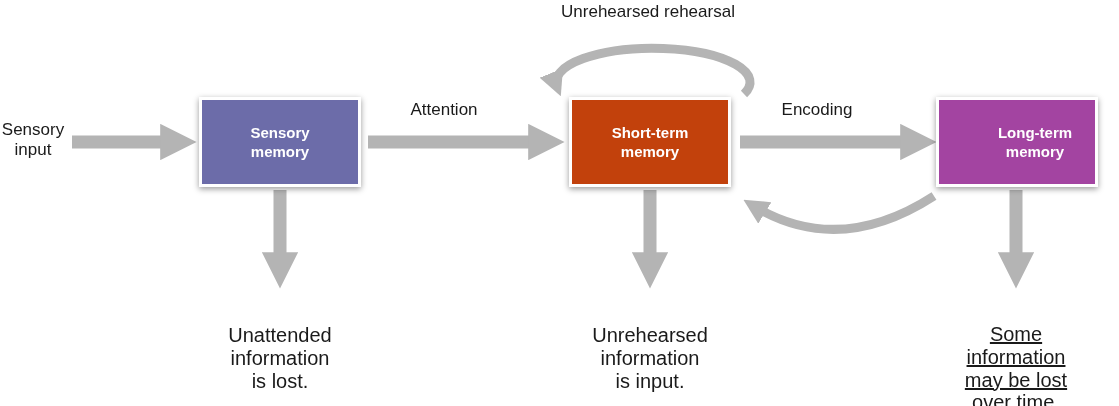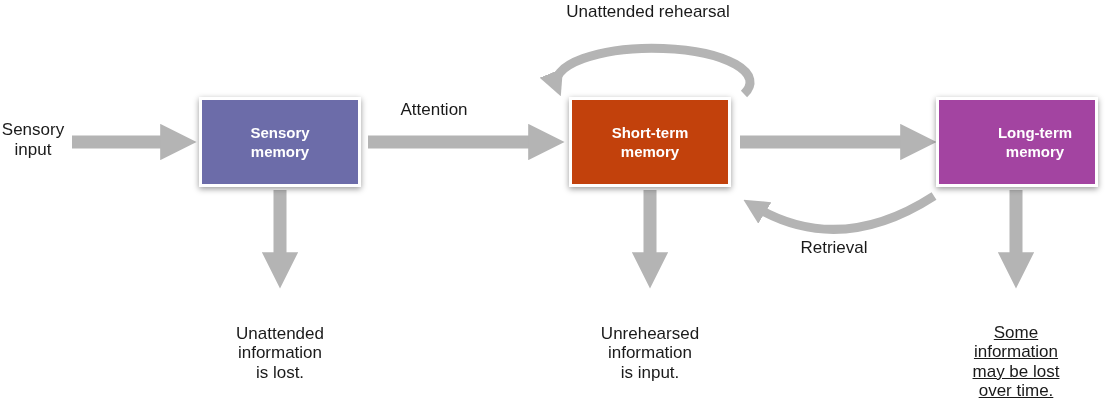--- a/index.html
+++ b/index.html
@@ -21,21 +21,21 @@
     position:absolute; width:162px; height:90px; top:97px;
     display:flex; align-items:center; justify-content:center;
     border:3px solid #ffffff;
     box-shadow:0 2px 6px rgba(0,0,0,0.4);
   }
   .box span {
     color:#ffffff; font-weight:bold; font-size:15px; line-height:1.3;
     text-align:center; white-space:pre-line;
   }
   .caption {
-    position:absolute; width:200px; font-size:17px; line-height:1.14;
+    position:absolute; width:200px; font-size:20px; line-height:1.14;
     text-align:center; white-space:pre-line; color:#1a1a1a;
   }
 </style>
 </head>
 <body>
 
 <div id="diagram">
 
   <svg id="arrows" width="1119" height="406" viewBox="0 0 1119 406">
     <defs>
@@ -88,26 +88,26 @@
   <div class="box" style="left: 569px; background-color: #c2410c;">
     <span>Short-term
 memory</span>
   </div>
 
   <div class="box" style="left: 936px; background-color: rgb(163, 68, 161); padding-left: 36px;">
     <span>Long-term
 memory</span>
   </div>
 
-  <div class="label" style="left:384px; top:100px; width:100px;">Attention</div>
+  <div class="label" style="left:394px; top:100px; width:100px;">Attention</div>
 
-  <div class="label" style="left:538px; top:2px; width:220px;">Unattended rehearsal</div>
+  <div class="label" style="left:538px; top:2px; width:220px;">Unrehearsed rehearsal</div>
 
+  <div class="label" style="left:767px; top:100px; width:100px;">Encoding</div>
 
-  <div class="label" style="left:784px; top:238px; width:100px;">Retrieval</div>
 
   <div class="caption" style="left:180px; top:324px;">Unattended
 information
 is lost.</div>
 
   <div class="caption" style="left:550px; top:324px;">Unrehearsed
 information
 is input.</div>
 
   <div class="caption" style="left:916px; top:323px;text-decoration:underline;">Some

